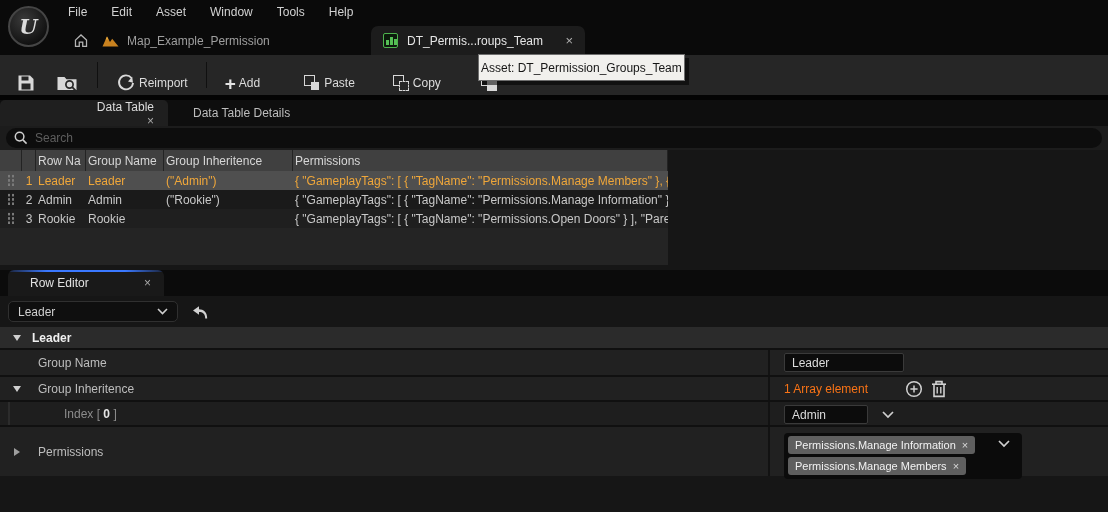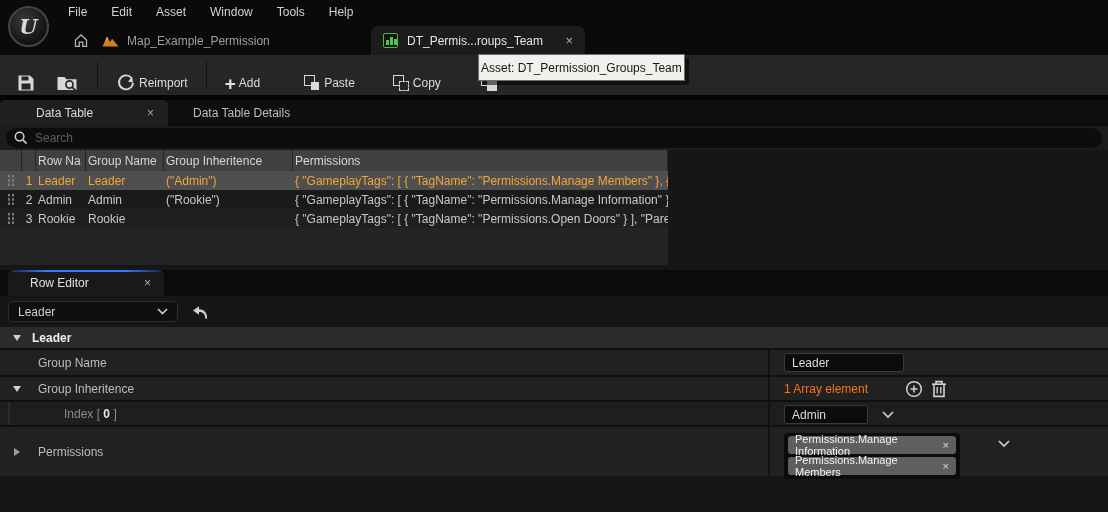--- a/index.html
+++ b/index.html
@@ -49,22 +49,22 @@
   .box-ico.dup .b2 { border-style:solid; background:#d8d8d8; }
 
   
   .tooltip { left:478px; top:54px; height:27px; background:#f1f0ed; color:#151515;
              border:1px solid #6e6e6e; display:flex; align-items:center; padding:0 2px;
              box-shadow:4px 4px 0 rgba(0,0,0,0.55); z-index:50; white-space:nowrap; }
 
   
   .paneltabs { left:0; top:100px; width:1108px; height:26px; background:#0e0e0e; }
   .ptab-active { position:absolute; left:0; top:0; width:168px; height:26px; background:#1f1f1f;
-                 border-radius:5px 5px 0 0; display:flex; align-items:center; padding:0 14px 0 36px;
-                 color:#dcdcdc; }
+                 border-radius:5px 5px 0 0; display:flex; align-items:flex-end; padding:0 14px 0 36px;
+                 color:#dcdcdc;flex-direction:column; }
   .ptab-close { margin-left:auto; color:#a8a8a8; font-size:12px; }
   .ptab-inactive { position:absolute; left:193px; top:0; height:26px; display:flex;
                    align-items:center; color:#bdbdbd; }
 
   
   .searchrow { left:0; top:126px; width:1108px; height:24px; background:#1c1c1c; }
   .searchbox { position:absolute; left:6px; right:6px; top:2px; height:20px; background:#0d0d0d;
                border-radius:10px; display:flex; align-items:center; padding:0 8px; gap:7px; }
   .searchbox input { flex:1; background:transparent; border:none; outline:none; color:#cfcfcf;
                      font-size:12px; font-family:inherit; }
@@ -117,21 +117,21 @@
                border-left:6px solid #9e9e9e; position:absolute; left:14px; top:50%; transform:translateY(-50%); }
   .cat-label { position:absolute; left:32px; top:50%; transform:translateY(-50%);
                font-weight:bold; color:#f0f0f0; }
   .ue-input { position:absolute; background:#0c0c0c; border:1px solid #3a3a3a; border-radius:2px;
               color:#dcdcdc; font-size:12px; font-family:inherit; padding:0 7px; height:19px; outline:none; }
   .indent-line { position:absolute; left:8px; top:0; bottom:0; width:2px; background:#2c2c2c; }
   .idx-label { position:absolute; left:64px; top:50%; transform:translateY(-50%);
                color:#8c8c8c; white-space:pre; }
   .idx-label b { color:#e4e4e4; font-weight:bold; }
   .icon-btn { display:inline-flex; align-items:center; justify-content:center; }
-  .tagbox { position:absolute; left:784px; top:6px; width:176px; height:46px; background:#0b0b0b;
+  .tagbox { position:absolute; left:784px; top:6px; width:238px; height:46px; background:#0b0b0b;
             border-radius:4px; padding:3px 4px; display:flex; flex-direction:column; gap:3px; }
   .tagpill { display:flex; align-items:center; gap:6px; background:#5f5f5f; border-radius:3px;
              height:18px; padding:0 7px; color:#f2f2f2; font-size:11px; width:fit-content; }
   .tagpill .px { color:#d9d9d9; font-size:11px; }
   .tag-chev { position:absolute; left:998px; top:13px; }
 
   svg { display:block; }
 </style>
 </head>
 <body>

